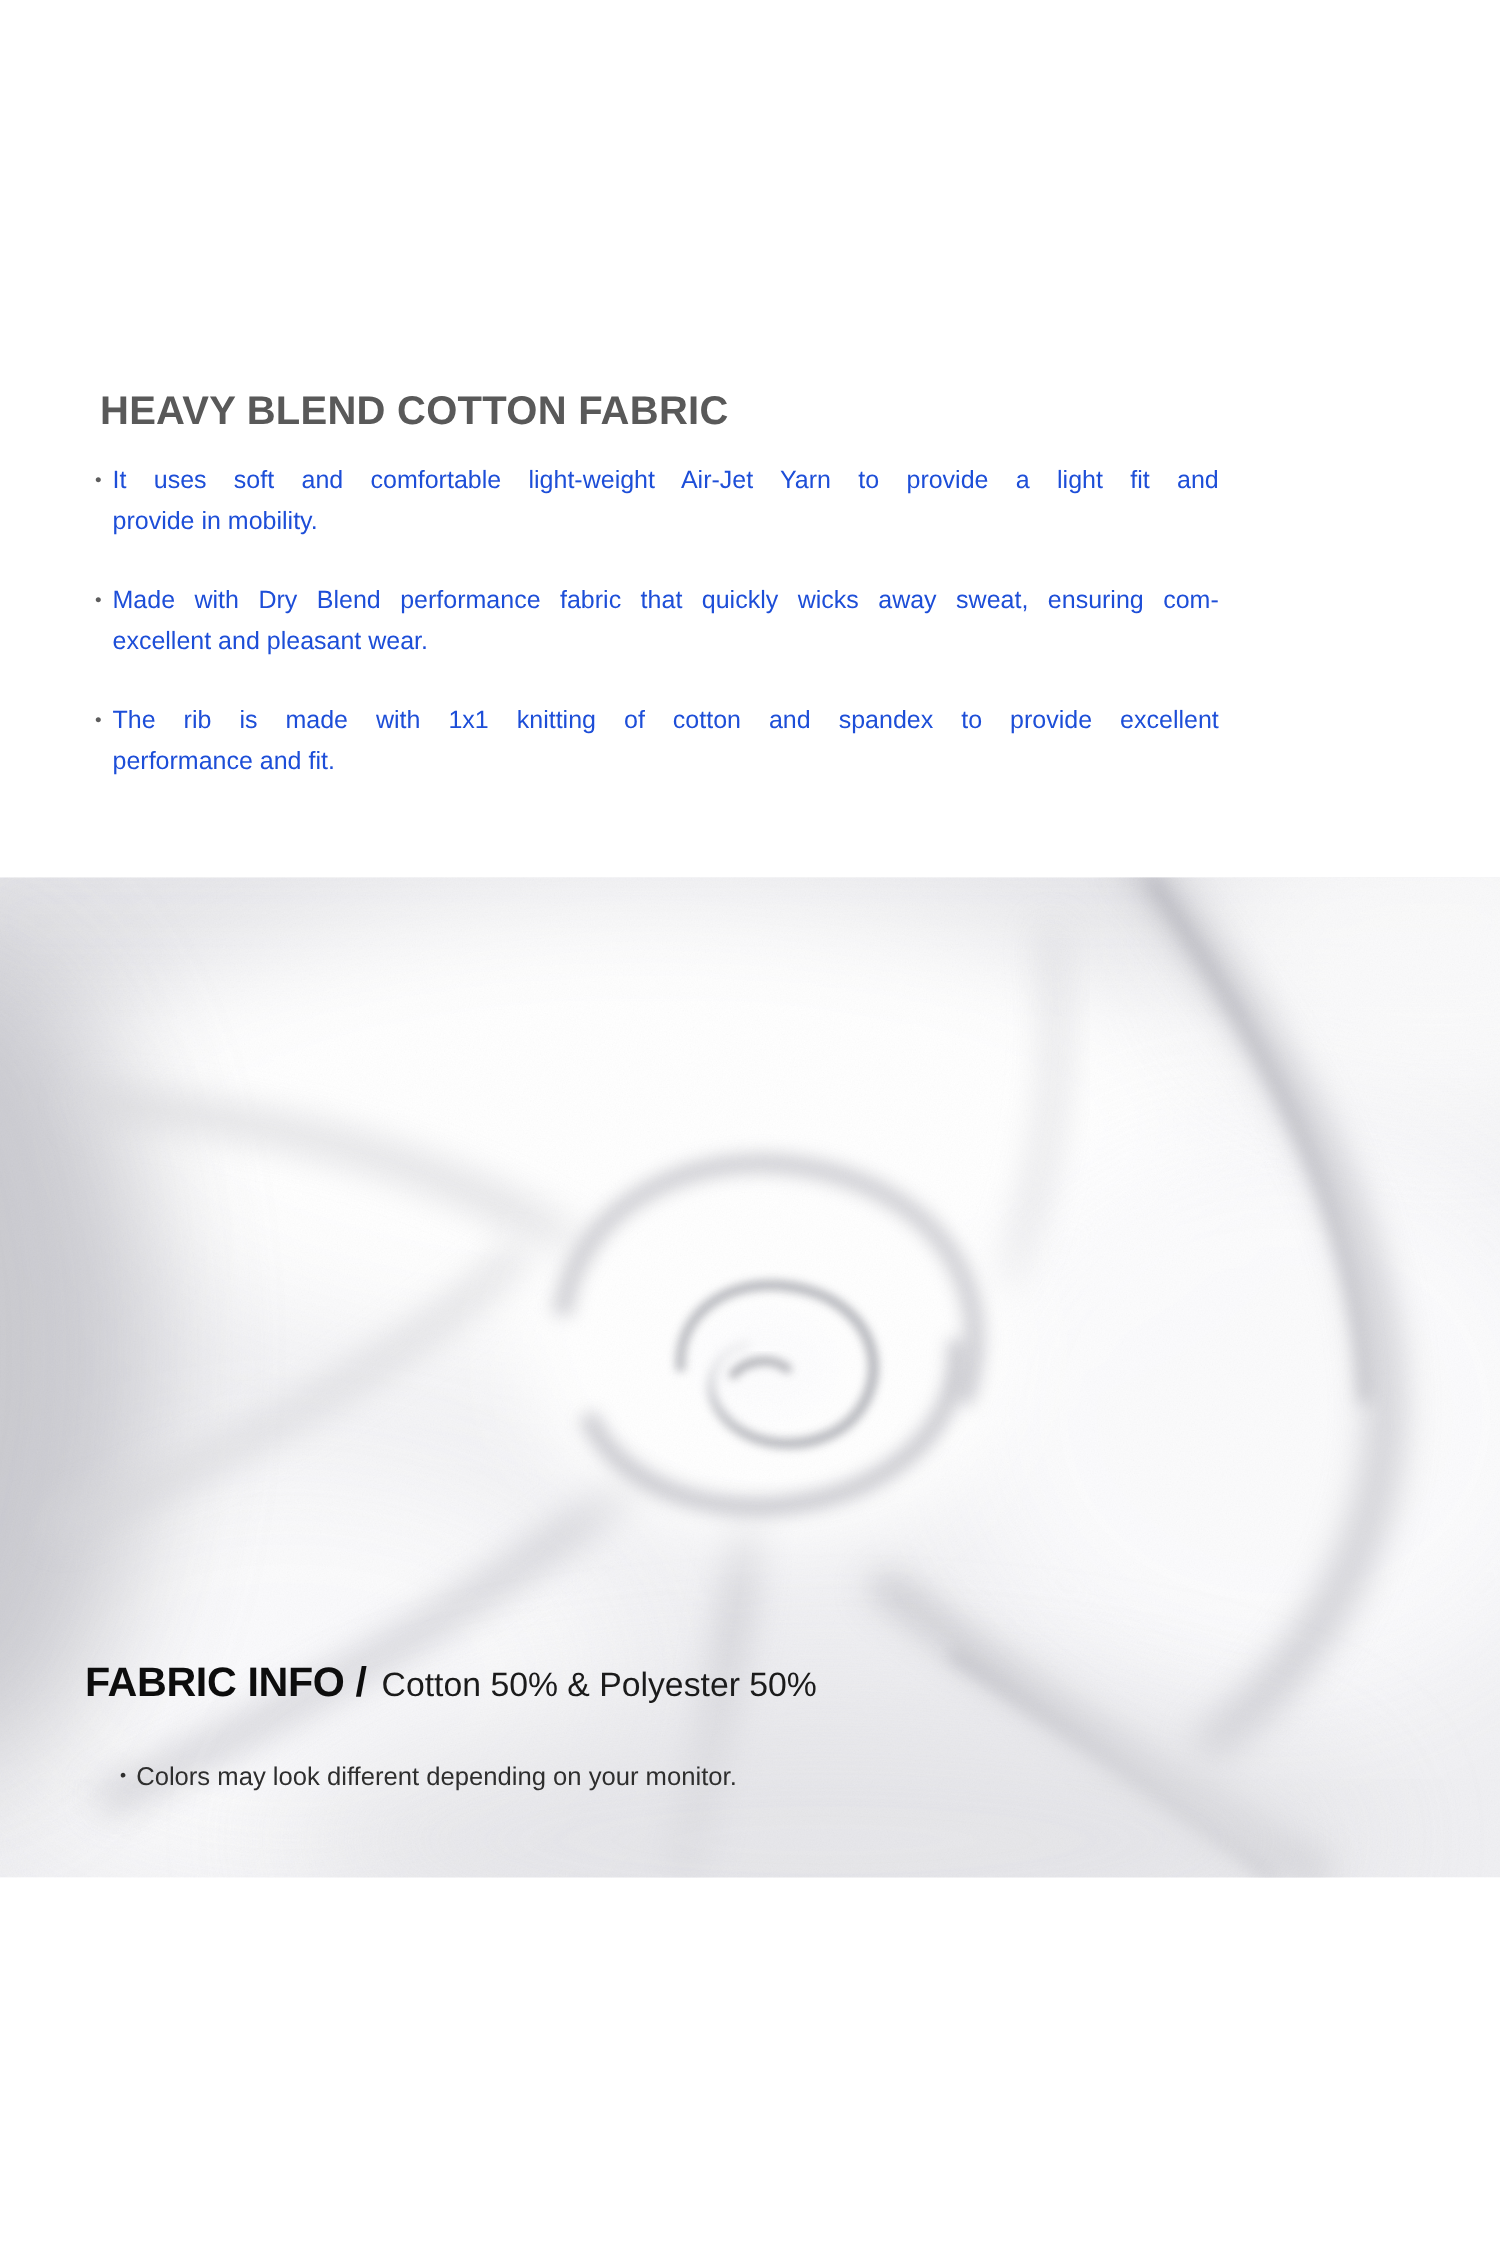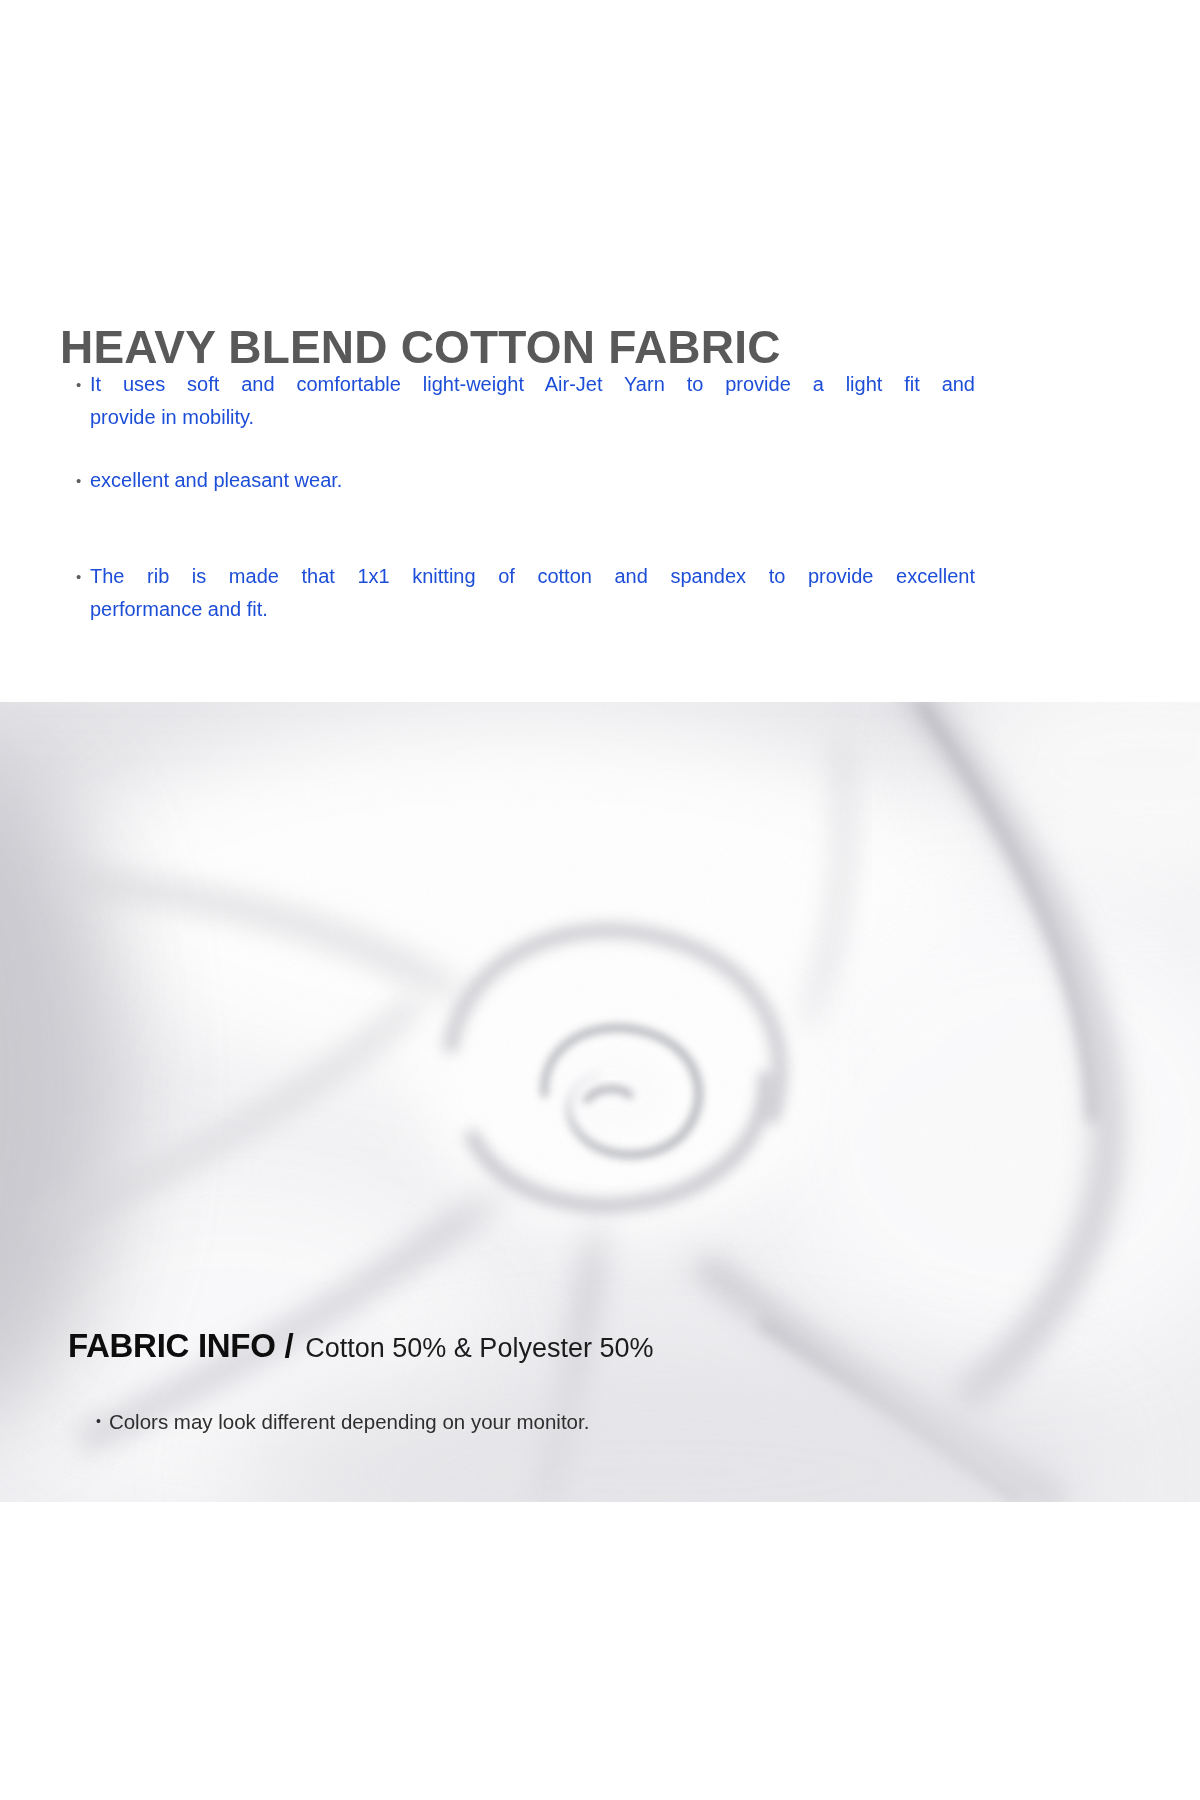--- a/index.html
+++ b/index.html
@@ -10,23 +10,23 @@
   }
   .page {
     position: relative;
     width: 1200px;
     height: 1800px;
     background: #ffffff;
     overflow: hidden;
   }
   .title {
     position: absolute;
-    left: 60px;
+    left: 80px;
     top: 289px;
-    font-size: 46px;
+    font-size: 32px;
     font-weight: bold;
     letter-spacing: 0.2px;
     color: #595959;
     white-space: nowrap;
   }
   .bullet {
     position: absolute;
     left: 90px;
     width: 885px;
     color: #5d5d5d;
@@ -108,26 +108,27 @@
   <h1 class="title">HEAVY BLEND COTTON FABRIC</h1>
 
   <div class="bullet b1">
     <span class="bdot">•</span>
     <div class="bline just">It uses soft and comfortable light-weight Air-Jet Yarn to provide a light fit and</div>
     <div class="bline">provide in mobility.</div>
   </div>
 
   <div class="bullet b2">
     <span class="bdot">•</span>
+    <div class="bline just">Made with Dry Blend performance fabric that quickly wicks away sweat, ensuring com-</div>
     <div class="bline">excellent and pleasant wear.</div>
   </div>
 
   <div class="bullet b3">
     <span class="bdot">•</span>
-    <div class="bline just">The rib is made that 1x1 knitting of cotton and spandex to provide excellent</div>
+    <div class="bline just">The rib is made with 1x1 knitting of cotton and spandex to provide excellent</div>
     <div class="bline">performance and fit.</div>
   </div>
 
   <figure class="fabric-figure">
 
     <svg width="1200" height="800" viewBox="0 0 1200 800" preserveAspectRatio="none" xmlns="http://www.w3.org/2000/svg" aria-hidden="true">
       <defs>
         <filter id="b50" x="-60%" y="-60%" width="220%" height="220%">
             <feGaussianBlur stdDeviation="50"></feGaussianBlur>
           </filter>

